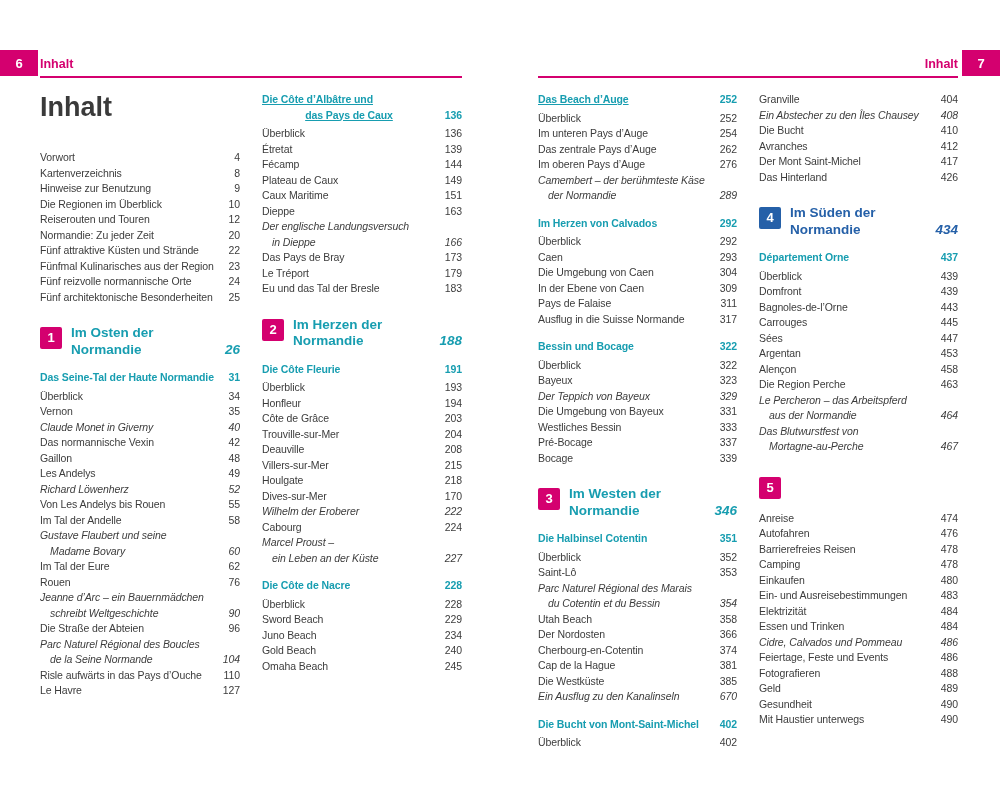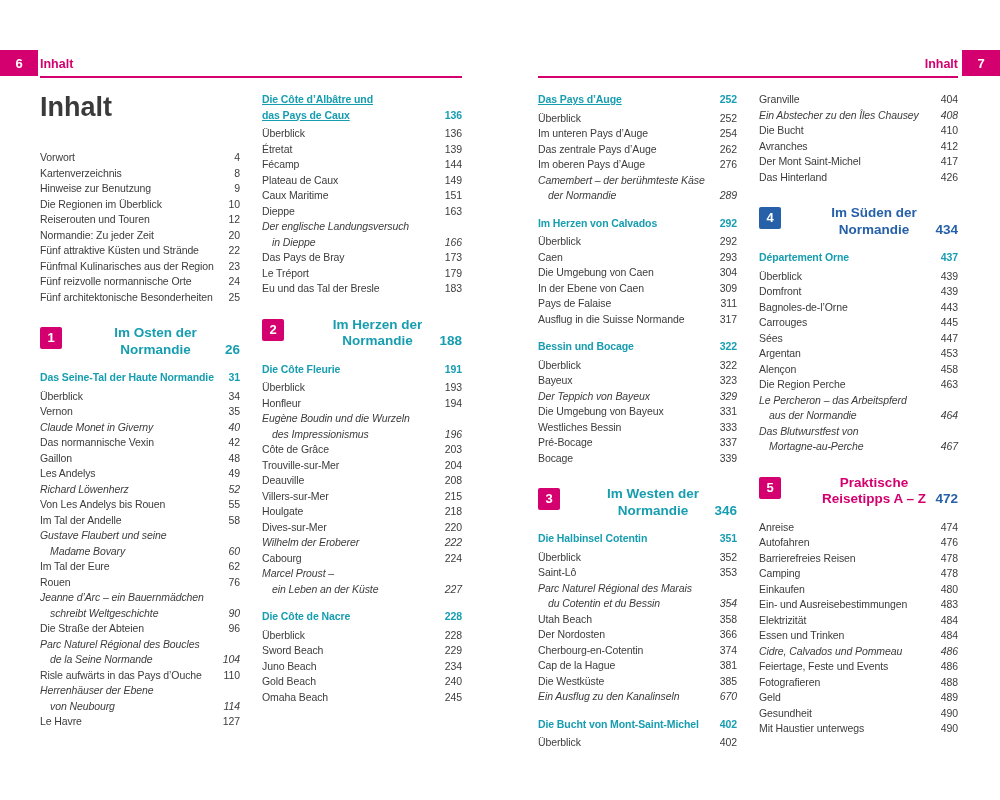--- a/index.html
+++ b/index.html
@@ -38,35 +38,35 @@
   
   .row{position:relative;padding-right:26px;white-space:nowrap;}
   .row .pg{position:absolute;right:0;top:0;}
   .e2 .line1{white-space:nowrap;}
   .e2 .line2{position:relative;padding-right:26px;padding-left:10px;white-space:nowrap;}
   .e2 .line2 .pg{position:absolute;right:0;top:0;}
   .it{font-style:italic;}
 
   
   .sub{font-weight:bold;margin:12px 0 3px 0;}
-  .sub.e2 .line2{padding-left:0;}
+  .sub.e2 .line2{padding-left:0;text-align:center;}
   .sub.first{margin-top:0;text-decoration:underline;}
   .first{margin-top:0;}
 
   
   .sec{display:flex;gap:9px;margin:20px 0 12px 0;align-items:flex-start;}
   .sec-num{
     width:22px;height:22px;border-radius:2px;flex:0 0 22px;
     color:#fff;font-size:13px;font-weight:bold;
     display:flex;align-items:center;justify-content:center;margin-top:2px;
   }
-  .sec-body{flex:1;min-width:0;font-size:13.5px;font-weight:bold;line-height:16.5px;letter-spacing:0;text-align:center;}
+  .sec-body{flex:1;min-width:0;font-size:13.5px;font-weight:bold;line-height:16.5px;letter-spacing:0;}
   .sec-line{white-space:nowrap;}
   .sec-line2{position:relative;padding-right:0;white-space:nowrap;}
-  .sec-line2 .pg{position:absolute;right:0;top:0;}
+  .sec-line2 .pg{position:absolute;right:0;top:0;font-style:italic;}
 
   
   .c-teal{color:#179db0;}
   .c-blue{color:#2560a8;}
   .c-pink{color:#d4006f;}
   .bg-pink{background:#d4006f;}
   .bg-blue{background:#2560a8;}
 </style>
 </head>
 <body>
@@ -118,24 +118,20 @@
           <div class="e2 it">
             <div class="line1"><span class="lbl">Jeanne d’Arc – ein Bauernmädchen</span></div>
             <div class="line2"><span class="lbl">schreibt Weltgeschichte</span><span class="pg">90</span></div>
           </div>
           <div class="row"><span class="lbl">Die Straße der Abteien</span><span class="pg">96</span></div>
           <div class="e2 it">
             <div class="line1"><span class="lbl">Parc Naturel Régional des Boucles</span></div>
             <div class="line2"><span class="lbl">de la Seine Normande</span><span class="pg">104</span></div>
           </div>
           <div class="row"><span class="lbl">Risle aufwärts in das Pays d’Ouche</span><span class="pg">110</span></div>
-          <div class="e2 it">
-            <div class="line1"><span class="lbl">Herrenhäuser der Ebene</span></div>
-            <div class="line2"><span class="lbl">von Neubourg</span><span class="pg">114</span></div>
-          </div>
           <div class="row"><span class="lbl">Le Havre</span><span class="pg">127</span></div>
         </div>
       <div class="col">
           <div class="sub e2 c-teal first">
             <div class="line1"><span class="lbl">Die Côte d’Albâtre und</span></div>
             <div class="line2"><span class="lbl">das Pays de Caux</span><span class="pg">136</span></div>
           </div>
           <div class="row"><span class="lbl">Überblick</span><span class="pg">136</span></div>
           <div class="row"><span class="lbl">Étretat</span><span class="pg">139</span></div>
           <div class="row"><span class="lbl">Fécamp</span><span class="pg">144</span></div>
@@ -152,30 +148,26 @@
           <div class="sec">
             <div class="sec-num bg-pink">2</div>
             <div class="sec-body c-teal">
               <div class="sec-line">Im Herzen der</div>
               <div class="sec-line2"><span class="lbl">Normandie</span><span class="pg c-teal">188</span></div>
             </div>
           </div>
           <div class="sub row c-teal"><span class="lbl">Die Côte Fleurie</span><span class="pg">191</span></div>
           <div class="row"><span class="lbl">Überblick</span><span class="pg">193</span></div>
           <div class="row"><span class="lbl">Honfleur</span><span class="pg">194</span></div>
-          <div class="e2 it">
-            <div class="line1"><span class="lbl">Eugène Boudin und die Wurzeln</span></div>
-            <div class="line2"><span class="lbl">des Impressionismus</span><span class="pg">196</span></div>
-          </div>
           <div class="row"><span class="lbl">Côte de Grâce</span><span class="pg">203</span></div>
           <div class="row"><span class="lbl">Trouville-sur-Mer</span><span class="pg">204</span></div>
           <div class="row"><span class="lbl">Deauville</span><span class="pg">208</span></div>
           <div class="row"><span class="lbl">Villers-sur-Mer</span><span class="pg">215</span></div>
           <div class="row"><span class="lbl">Houlgate</span><span class="pg">218</span></div>
-          <div class="row"><span class="lbl">Dives-sur-Mer</span><span class="pg">220</span></div>
+          <div class="row"><span class="lbl">Dives-sur-Mer</span><span class="pg">170</span></div>
           <div class="row it"><span class="lbl">Wilhelm der Eroberer</span><span class="pg">222</span></div>
           <div class="row"><span class="lbl">Cabourg</span><span class="pg">224</span></div>
           <div class="e2 it">
             <div class="line1"><span class="lbl">Marcel Proust –</span></div>
             <div class="line2"><span class="lbl">ein Leben an der Küste</span><span class="pg">227</span></div>
           </div>
           <div class="sub row c-teal"><span class="lbl">Die Côte de Nacre</span><span class="pg">228</span></div>
           <div class="row"><span class="lbl">Überblick</span><span class="pg">228</span></div>
           <div class="row"><span class="lbl">Sword Beach</span><span class="pg">229</span></div>
           <div class="row"><span class="lbl">Juno Beach</span><span class="pg">234</span></div>
@@ -186,21 +178,21 @@
   </div>
 
   <div class="page page-r">
     <div class="hdr">
       <div class="hdr-num bg-pink">7</div>
       <div class="hdr-label c-pink">Inhalt</div>
       <div class="hdr-rule bg-pink"></div>
     </div>
     <div class="cols">
       <div class="col">
-          <div class="sub row c-teal first"><span class="lbl">Das Pays d’Auge</span><span class="pg">252</span></div>
+          <div class="sub row c-teal first"><span class="lbl">Das Beach d’Auge</span><span class="pg">252</span></div>
           <div class="row"><span class="lbl">Überblick</span><span class="pg">252</span></div>
           <div class="row"><span class="lbl">Im unteren Pays d’Auge</span><span class="pg">254</span></div>
           <div class="row"><span class="lbl">Das zentrale Pays d’Auge</span><span class="pg">262</span></div>
           <div class="row"><span class="lbl">Im oberen Pays d’Auge</span><span class="pg">276</span></div>
           <div class="e2 it">
             <div class="line1"><span class="lbl">Camembert – der berühmteste Käse</span></div>
             <div class="line2"><span class="lbl">der Normandie</span><span class="pg">289</span></div>
           </div>
           <div class="sub row c-teal"><span class="lbl">Im Herzen von Calvados</span><span class="pg">292</span></div>
           <div class="row"><span class="lbl">Überblick</span><span class="pg">292</span></div>
@@ -266,24 +258,20 @@
           <div class="e2 it">
             <div class="line1"><span class="lbl">Le Percheron – das Arbeitspferd</span></div>
             <div class="line2"><span class="lbl">aus der Normandie</span><span class="pg">464</span></div>
           </div>
           <div class="e2 it">
             <div class="line1"><span class="lbl">Das Blutwurstfest von</span></div>
             <div class="line2"><span class="lbl">Mortagne-au-Perche</span><span class="pg">467</span></div>
           </div>
           <div class="sec">
             <div class="sec-num bg-pink">5</div>
-            <div class="sec-body c-pink">
-              <div class="sec-line">Praktische</div>
-              <div class="sec-line2"><span class="lbl">Reisetipps A – Z</span><span class="pg c-blue">472</span></div>
-            </div>
           </div>
           <div class="row"><span class="lbl">Anreise</span><span class="pg">474</span></div>
           <div class="row"><span class="lbl">Autofahren</span><span class="pg">476</span></div>
           <div class="row"><span class="lbl">Barrierefreies Reisen</span><span class="pg">478</span></div>
           <div class="row"><span class="lbl">Camping</span><span class="pg">478</span></div>
           <div class="row"><span class="lbl">Einkaufen</span><span class="pg">480</span></div>
           <div class="row"><span class="lbl">Ein- und Ausreisebestimmungen</span><span class="pg">483</span></div>
           <div class="row"><span class="lbl">Elektrizität</span><span class="pg">484</span></div>
           <div class="row"><span class="lbl">Essen und Trinken</span><span class="pg">484</span></div>
           <div class="row it"><span class="lbl">Cidre, Calvados und Pommeau</span><span class="pg">486</span></div>

